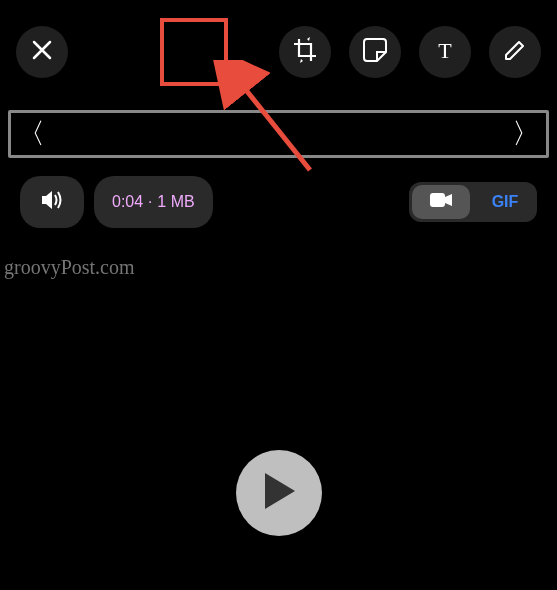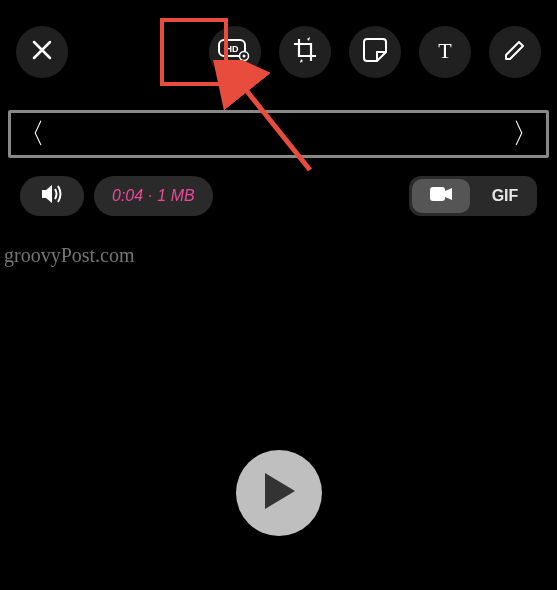--- a/index.html
+++ b/index.html
@@ -56,44 +56,43 @@
     }
     .info-row {
       display: flex;
       align-items: center;
       gap: 10px;
       padding: 18px 20px 0 20px;
     }
     .pill {
       background: #2a2a2a;
       border-radius: 20px;
-      height: 40px;
+      height: 52px;
       display: flex;
       align-items: center;
       justify-content: center;
       padding: 0 18px;
-      color: #ec4899;
+      color: #f0abfc;
       font-size: 16px;
-      font-style: italic;
     }
     .pill.sound { width: 64px; padding: 0; }
     .info-spacer { flex: 1; }
     .format-toggle {
       display: flex;
       background: #2a2a2a;
       border-radius: 12px;
       height: 40px;
       overflow: hidden;
     }
     .format-seg {
       width: 64px;
       display: flex;
       align-items: center;
       justify-content: center;
-      color: #e5e5e5;
+      color: #3b82f6;
       font-size: 16px;
       font-weight: 600;
     }
     .format-seg.active {
       background: #555;
       border-radius: 10px;
       margin: 3px;
       width: 58px;
     }
     .watermark {
@@ -128,30 +127,20 @@
 
 <div class="toolbar">
   <div class="tool-btn">
     <span>
       <svg width="22" height="22" viewBox="0 0 22 22">
           <path d="M3 3 L19 19 M19 3 L3 19" stroke="#fff" stroke-width="2.5" stroke-linecap="round"></path>
         </svg>
     </span>
   </div>
   <div class="tool-spacer"></div>
-  <div class="tool-btn">
-    <span>
-      <svg width="34" height="24" viewBox="0 0 34 24">
-        <rect x="1" y="2" width="26" height="16" rx="5" fill="none" stroke="#fff" stroke-width="2"></rect>
-        <text x="14" y="14" font-family="sans-serif" font-size="9" font-weight="bold" fill="#fff" text-anchor="middle">HD</text>
-        <circle cx="26" cy="18" r="4.5" fill="#202020" stroke="#fff" stroke-width="1.5"></circle>
-        <circle cx="26" cy="18" r="1.5" fill="#fff"></circle>
-      </svg>
-    </span>
-  </div>
   <div class="tool-btn">
     <span>
       <svg width="26" height="26" viewBox="0 0 26 26">
         <path d="M7 2 L7 19 L24 19" stroke="#fff" stroke-width="2.2" fill="none"></path>
         <path d="M2 7 L19 7 L19 24" stroke="#fff" stroke-width="2.2" fill="none"></path>
         <path d="M15 2 L18 0 L17 4" fill="#fff"></path>
         <path d="M11 24 L8 26 L9 22" fill="#fff"></path>
       </svg>
     </span>
   </div>

